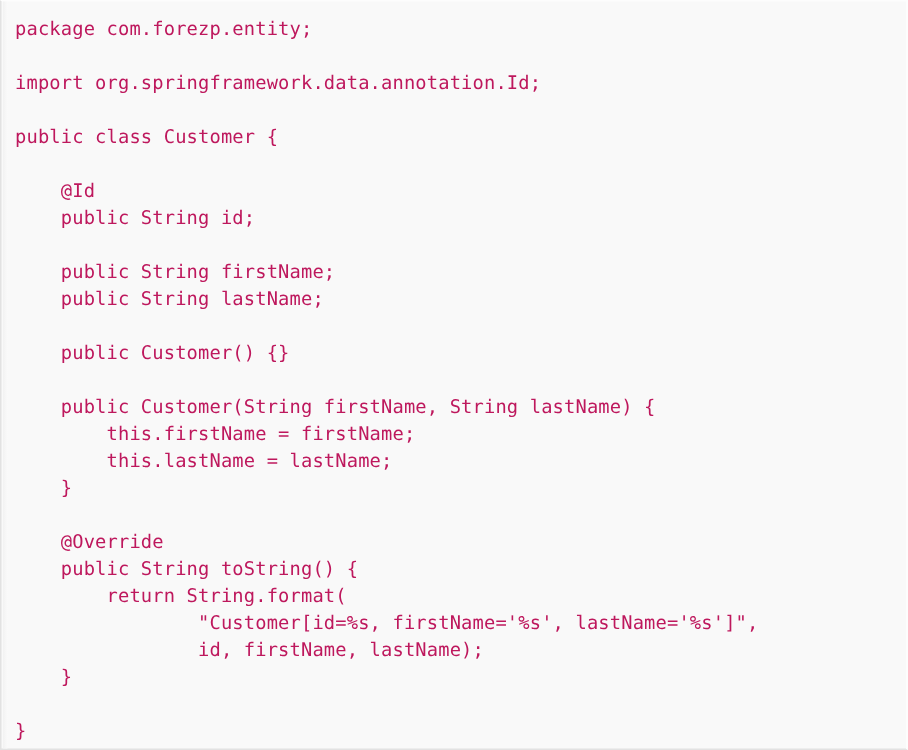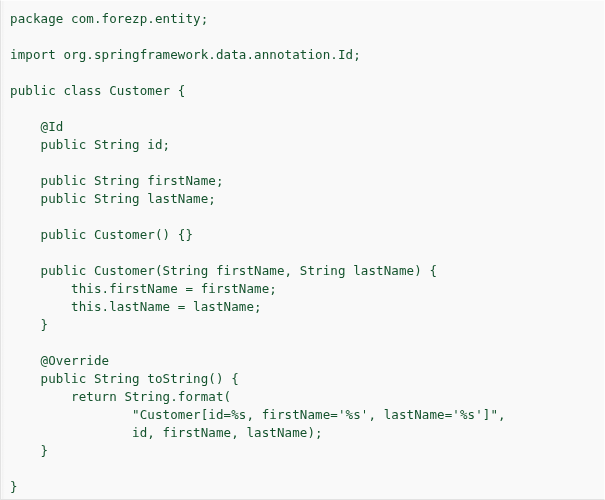--- a/index.html
+++ b/index.html
@@ -40,21 +40,21 @@
     background: linear-gradient(to right, #f2f2f2, #fafafa);
     pointer-events: none;
   }
 
   pre.code-block {
     margin: 0;
     padding: 0;
     font-family: "DejaVu Sans Mono", "Liberation Mono", monospace;
     font-size: 12.5px;
     line-height: 18px;
-    color: #14532d;
+    color: #be185d;
     white-space: pre;
     letter-spacing: 0.1px;
     -webkit-font-smoothing: antialiased;
   }
 
   .code-line {
     display: block;
     min-height: 18px;
     white-space: pre;
   }

